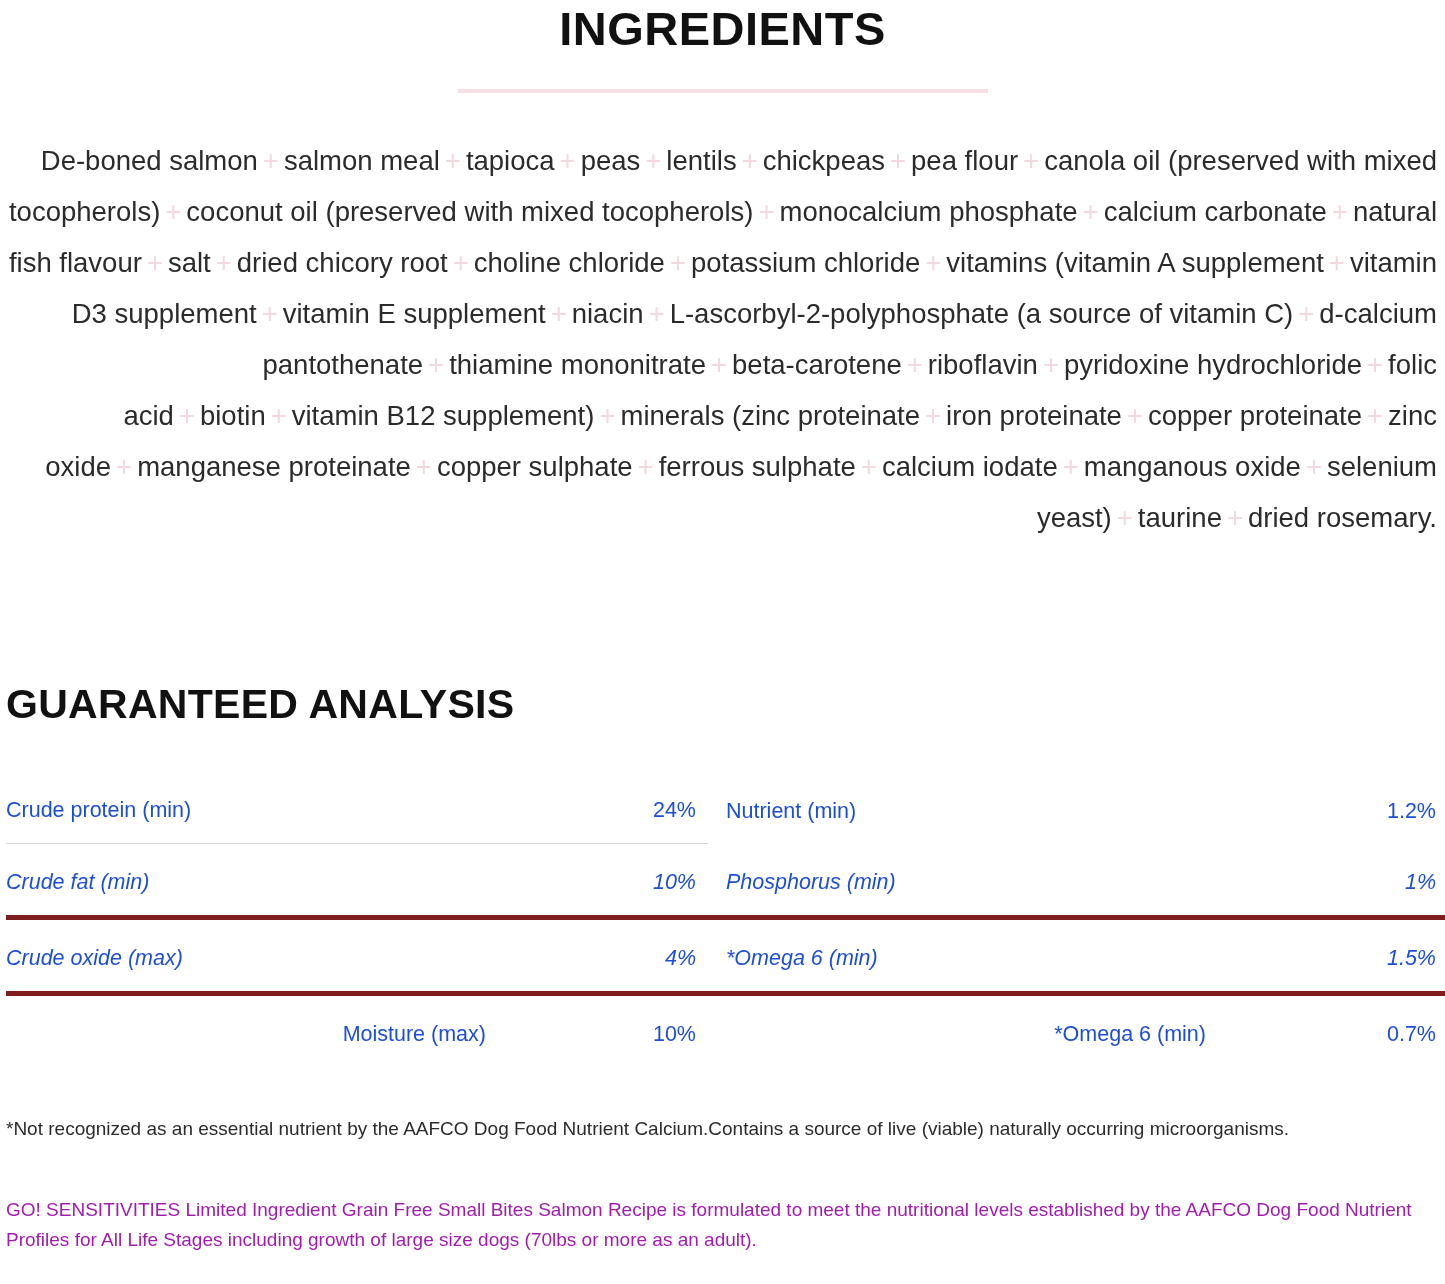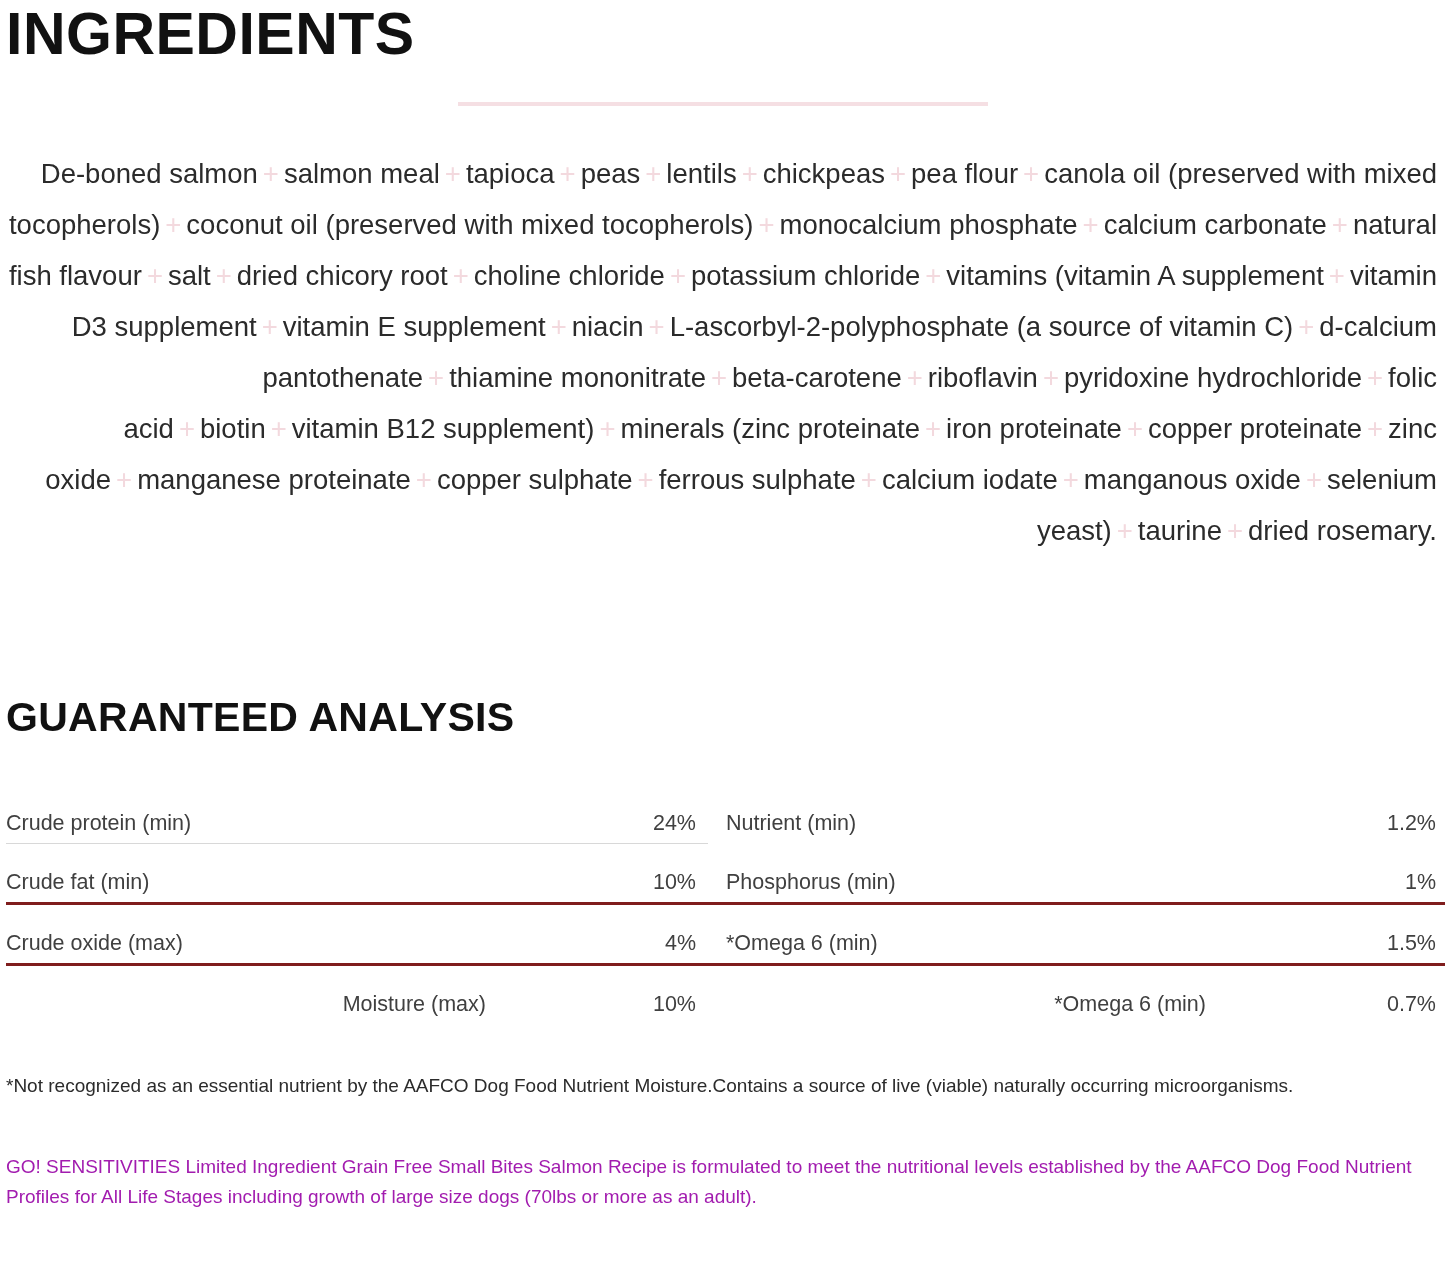--- a/index.html
+++ b/index.html
@@ -16,22 +16,22 @@
   }
   .page {
     position: relative;
     width: 1445px;
     box-sizing: border-box;
     padding: 0 6px;
   }
 
   
   .ing-title {
-    text-align: left;
-    font-size: 59px;
+    text-align: center;
+    font-size: 47px;
     font-weight: bold;
     letter-spacing: 0.5px;
     color: #111111;
     margin: 0;
     padding-top: 4px;
     line-height: 1.05;
   }
   .title-rule {
     width: 530px;
     height: 4px;
@@ -64,35 +64,35 @@
     color: #111111;
   }
   .ga-table {
     margin-top: 44px;
     width: 100%;
     border-collapse: collapse;
     table-layout: fixed;
   }
   .ga-table td {
     font-size: 21.5px;
-    color: #404040;
-    padding: 26px 0 7px 0;
+    color: #1d4ed8;
+    padding: 26px 0 20px 0;
     vertical-align: middle;
     font-weight: 400;
   }
   .ga-table tr td.c1 { width: 480px; }
   .ga-table tr td.c2 { width: 210px; text-align: right; padding-right: 12px; }
   .ga-table tr td.c3 { width: 480px; padding-left: 18px; }
   .ga-table tr td.c4 { width: 230px; text-align: right; padding-right: 14px; }
 
   
   .ga-table tr.r1 td.c1,
   .ga-table tr.r1 td.c2 { border-bottom: 1px solid #d8d8d8; }
   .ga-table tr.r2 td,
-  .ga-table tr.r3 td { border-bottom: 3px solid #7f1d1d; }
+  .ga-table tr.r3 td { border-bottom: 5px solid #7f1d1d; font-style: italic; }
   .ga-table tr.r4 td { border-bottom: none; text-align: right; }
 
   
   .footnote {
     margin-top: 48px;
     font-size: 19px;
     line-height: 28px;
     color: #2b2b2b;
   }
   .disclaimer {
@@ -137,16 +137,16 @@
         </tr>
         <tr class="r4">
           <td class="c1">Moisture (max)</td>
           <td class="c2">10%</td>
           <td class="c3">*Omega 6 (min)</td>
           <td class="c4">0.7%</td>
         </tr>
       </tbody>
   </table>
 
-  <div class="footnote">*Not recognized as an essential nutrient by the AAFCO Dog Food Nutrient Moisture.Contains a source of live (viable) naturally occurring microorganisms.</div>
+  <div class="footnote">*Not recognized as an essential nutrient by the AAFCO Dog Food Nutrient Calcium.Contains a source of live (viable) naturally occurring microorganisms.</div>
   <div class="disclaimer">GO! SENSITIVITIES Limited Ingredient Grain Free Small Bites Salmon Recipe is formulated to meet the nutritional levels established by the AAFCO Dog Food Nutrient Profiles for All Life Stages including growth of large size dogs (70lbs or more as an adult).</div>
 
 </div>
 
 </body></html>

